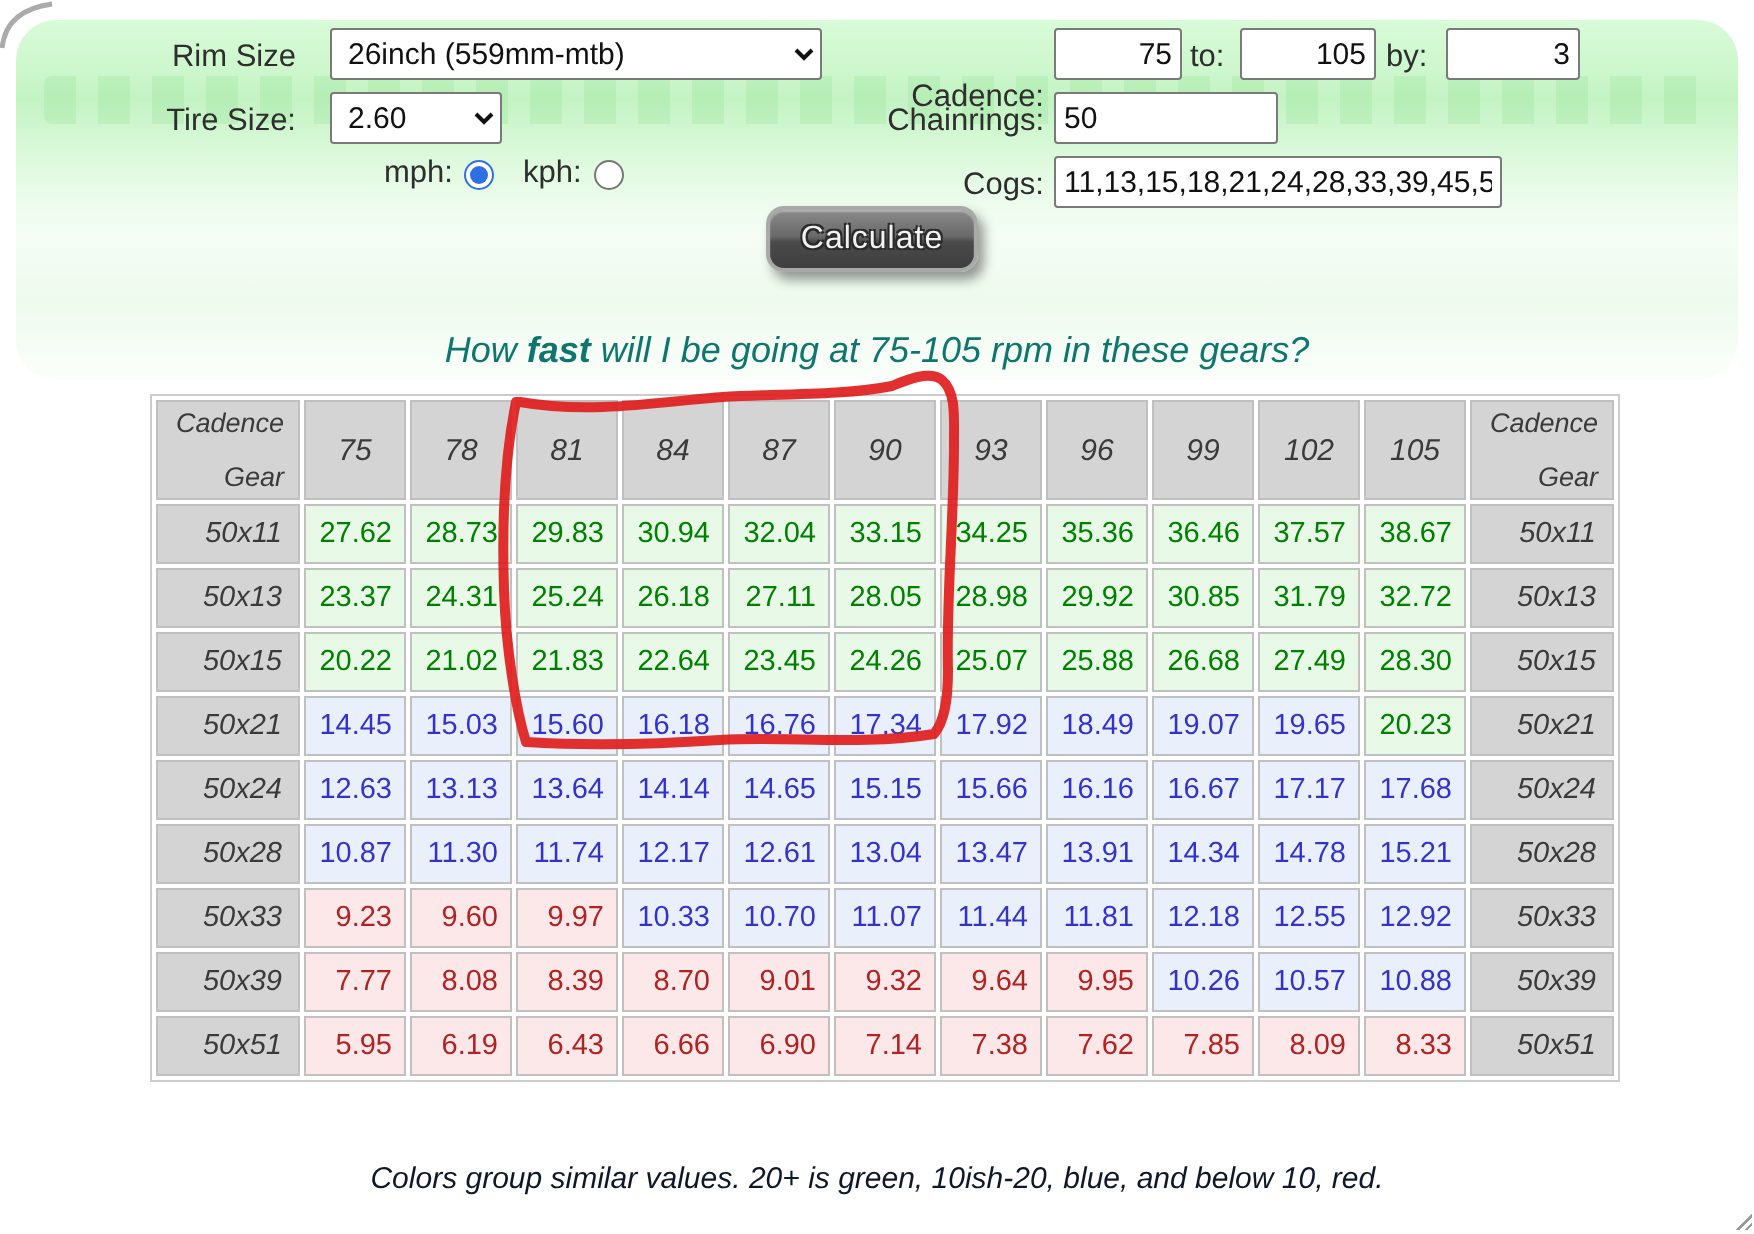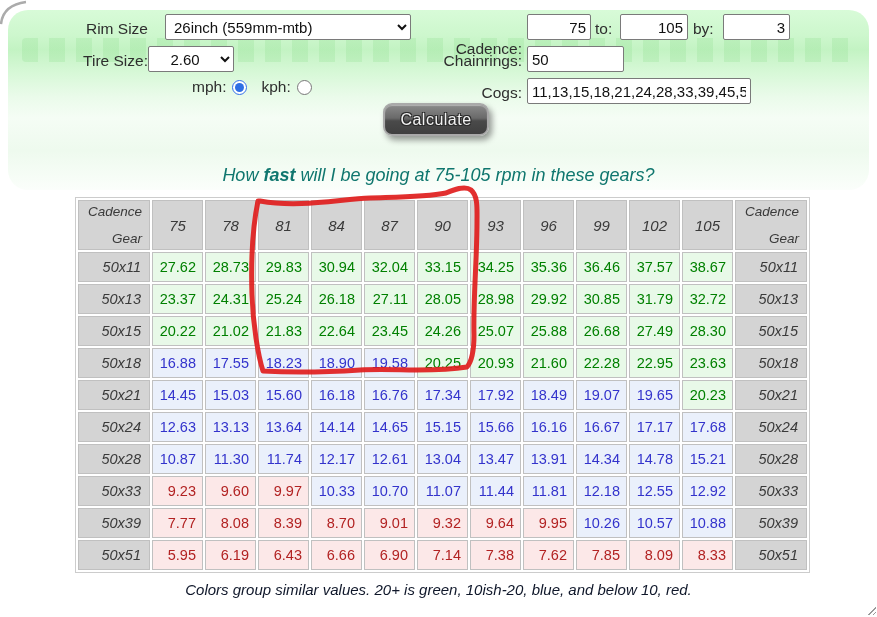--- a/index.html
+++ b/index.html
@@ -121,25 +121,25 @@
   <option>26inch (559mm-mtb)</option>
 </select>
 <div class="abs flabel" style="left:438px;top:16px;width:84px;margin-top:20px;">Cadence:</div>
 <input class="abs finp num" style="left: 527px; top: 14px; width: 64px;" value="75">
 <div class="abs flabel" style="left:595px;top:16px;width:24px;text-align:left;">to:</div>
 <input class="abs finp num" style="left: 620px; top: 14px; width: 68px;" value="105">
 <div class="abs flabel" style="left:693px;top:16px;width:26px;text-align:left;">by:</div>
 <input class="abs finp num" style="left: 723px; top: 14px; width: 67px;" value="3">
 
 <div class="abs flabel" style="left:28px;top:48px;width:120px;">Tire Size:</div>
-<select class="abs fsel" style="left:148px;top:46px;width:86px;text-align:center;">
+<select class="abs fsel" style="left:165px;top:46px;width:86px;">
   <option>2.60</option>
 </select>
 <div class="abs flabel" style="left:420px;top:48px;width:102px;">Chainrings:</div>
-<input class="abs finp" style="left: 527px; top: 46px; width: 97px;" value="50">
+<input class="abs finp" style="left: 527px; top: 46px; width: 112px;" value="50">
 
 <div class="abs radio-row" style="left:192px;top:78px;">
   <span>mph:</span>
   <input type="radio" name="unit" checked="" style="">
   <span>kph:</span>
   <input type="radio" name="unit" style="">
 </div>
 <div class="abs flabel" style="left:438px;top:80px;width:84px;">Cogs:</div>
 <input class="abs finp" style="left: 527px; top: 78px; width: 224px;" value="11,13,15,18,21,24,28,33,39,45,51">
 
@@ -217,35 +217,20 @@
         <td class="val c-green">23.45</td>
         <td class="val c-green">24.26</td>
         <td class="val c-green">25.07</td>
         <td class="val c-green">25.88</td>
         <td class="val c-green">26.68</td>
         <td class="val c-green">27.49</td>
         <td class="val c-green">28.30</td>
         <td class="gearlbl">50x15</td>
       </tr>
       <tr>
-        <td class="gearlbl">50x18</td>
-        <td class="val c-blue">16.88</td>
-        <td class="val c-blue">17.55</td>
-        <td class="val c-blue">18.23</td>
-        <td class="val c-blue">18.90</td>
-        <td class="val c-blue">19.58</td>
-        <td class="val c-green">20.25</td>
-        <td class="val c-green">20.93</td>
-        <td class="val c-green">21.60</td>
-        <td class="val c-green">22.28</td>
-        <td class="val c-green">22.95</td>
-        <td class="val c-green">23.63</td>
-        <td class="gearlbl">50x18</td>
-      </tr>
-      <tr>
         <td class="gearlbl">50x21</td>
         <td class="val c-blue">14.45</td>
         <td class="val c-blue">15.03</td>
         <td class="val c-blue">15.60</td>
         <td class="val c-blue">16.18</td>
         <td class="val c-blue">16.76</td>
         <td class="val c-blue">17.34</td>
         <td class="val c-blue">17.92</td>
         <td class="val c-blue">18.49</td>
         <td class="val c-blue">19.07</td>

